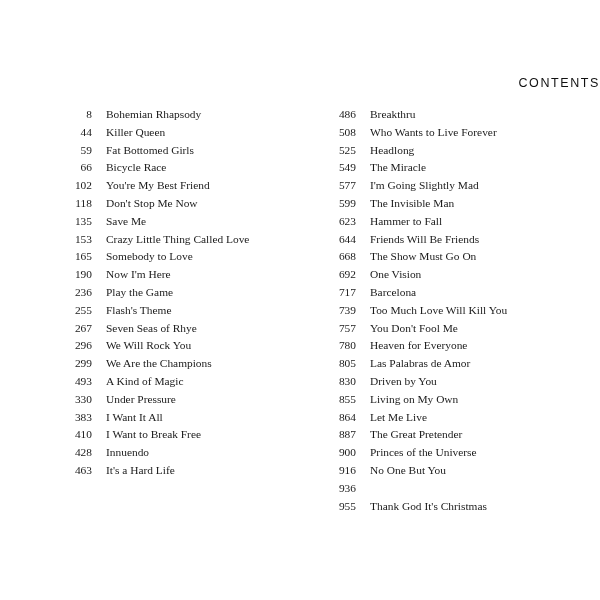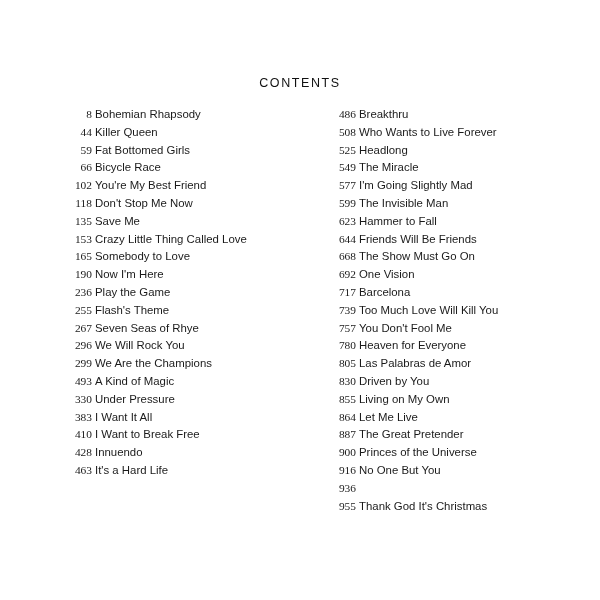--- a/index.html
+++ b/index.html
@@ -18,21 +18,21 @@
     position: relative;
     width: 600px;
     height: 600px;
     box-sizing: border-box;
   }
   .contents-title {
     position: absolute;
     top: 76px;
     left: 0;
     width: 600px;
-    text-align: center;
+    text-align: right;
     font-family: "Liberation Sans", sans-serif;
     font-size: 12.5px;
     letter-spacing: 1.6px;
     color: #111111;
   }
   .columns {
     position: absolute;
     top: 106px;
     left: 0;
     width: 600px;
@@ -52,25 +52,25 @@
     white-space: nowrap;
   }
   .entry .pg {
     width: 30px;
     text-align: right;
     flex: 0 0 auto;
     font-family: "Liberation Serif", serif;
     color: #1a1a1a;
   }
   .entry .ttl {
-    margin-left: 3px;
+    margin-left: 14px;
     flex: 1 1 auto;
     overflow: hidden;
     text-overflow: clip;
-    font-family: Liberation Sans, sans-serif;
+    font-family: Liberation Serif, serif;
     color: #1a1a1a;
   }
 </style>
 </head>
 <body>
 
 <div class="page">
 
   <div class="contents-title">CONTENTS</div>
 

